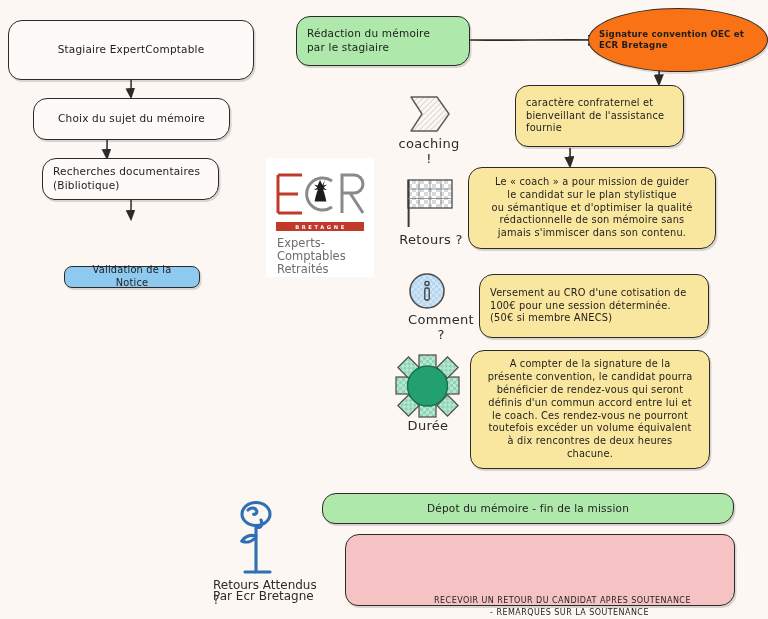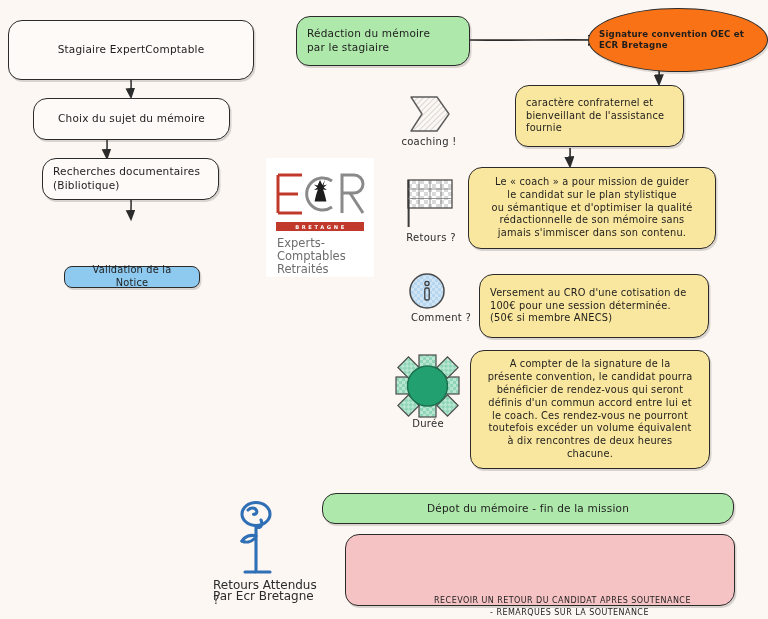--- a/index.html
+++ b/index.html
@@ -60,21 +60,21 @@
   svg.arrows {
     position: absolute; left: 0; top: 0;
     width: 768px; height: 619px;
     pointer-events: none;
   }
 
   
   .iconlabel {
     position: absolute;
     text-align: center;
-    font-size: 10px;
+    font-size: 13px;
     color: #2b2b2b;
     letter-spacing: .3px;
   }
 
   
   #ecr-logo {
     position: absolute;
     background: #ffffff;
     display: flex;
     flex-direction: column;

